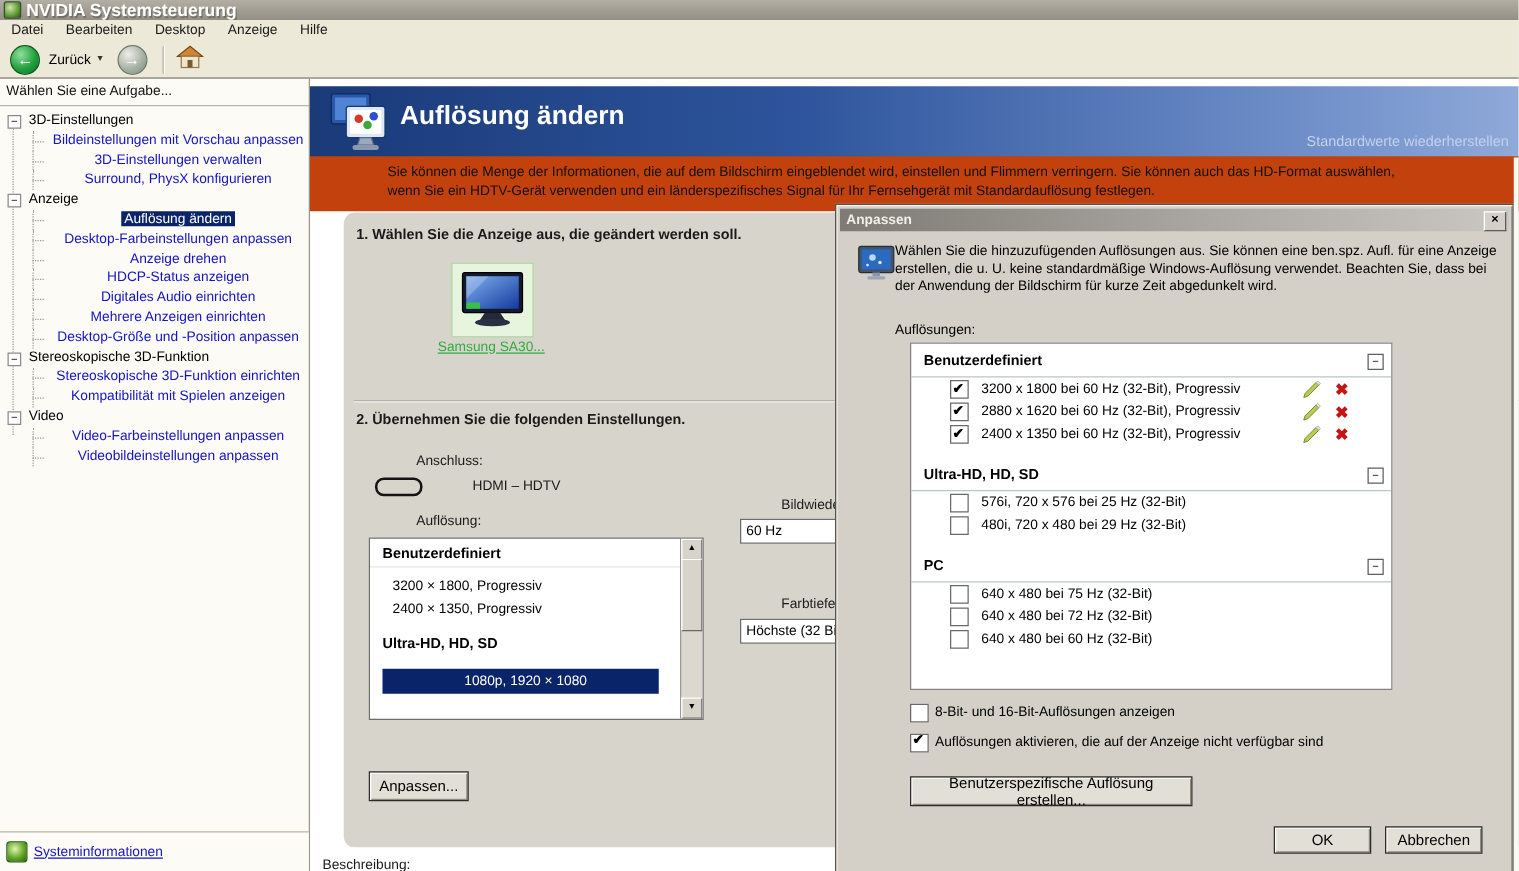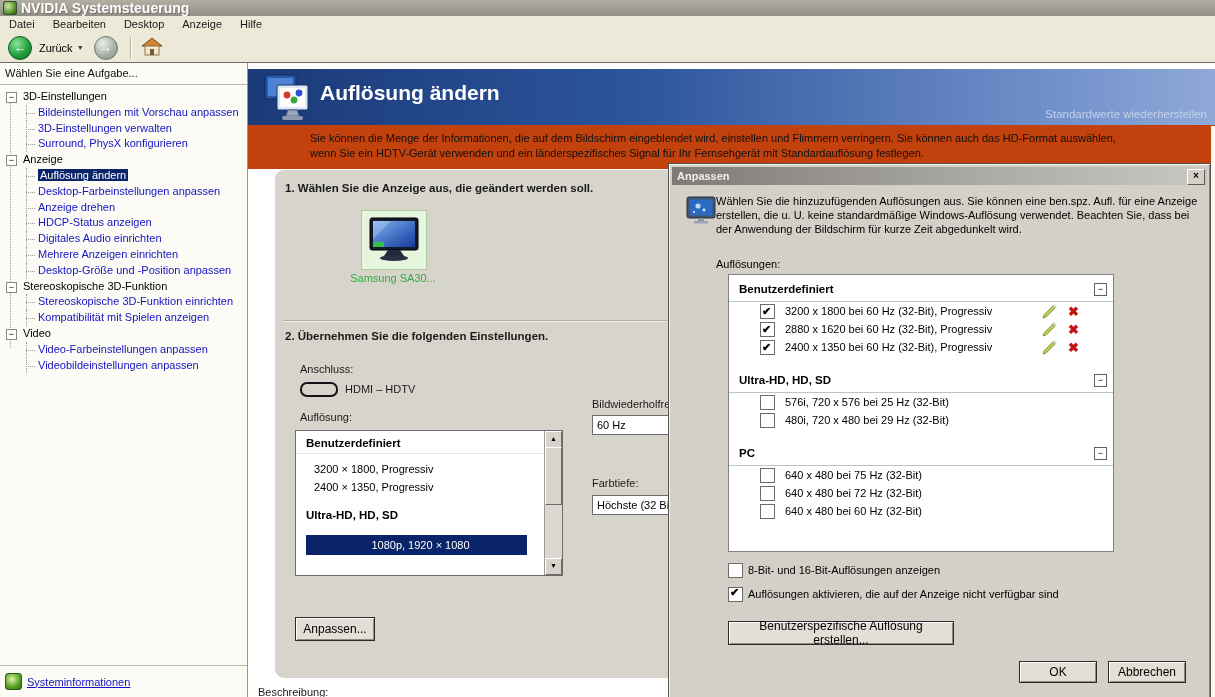--- a/index.html
+++ b/index.html
@@ -33,21 +33,21 @@
   
   .sidebar{position:absolute;left:0;top:63px;width:247px;bottom:0;background:#fcfbf6;
            border-right:1px solid #98948a;}
   .sb-header{height:21px;line-height:21px;padding-left:5px;border-bottom:1px solid #b9b5a9;color:#111;}
   .tree{position:absolute;left:0;top:26px;right:0;bottom:32px;overflow:hidden;}
   .trunk{position:absolute;left:10px;top:13px;height:246px;border-left:1px dotted #9a9a9a;}
   .t-row{position:relative;height:15.8px;line-height:15.8px;white-space:nowrap;}
   .t-root{padding-left:23px;color:#000;}
   .expander{position:absolute;left:6px;top:3px;width:9px;height:9px;background:#fff;
             border:1px solid #8a8a8a;font-size:9px;line-height:8px;text-align:center;color:#000;}
-  .t-child{padding-left:38px;color:#1414c0;}
+  .t-child{padding-left:38px;color:#1414c0;text-align:center;}
   .t-child::after{content:"";position:absolute;left:26px;top:0;bottom:0;border-left:1px dotted #9a9a9a;}
   .t-child::before{content:"";position:absolute;left:26px;width:9px;top:8px;border-top:1px dotted #9a9a9a;}
   .sel{background:#0a246a;color:#fff;padding:0 2px;}
   .sb-footer{position:absolute;left:0;right:0;bottom:0;height:31px;border-top:1px solid #b9b5a9;
              display:flex;align-items:center;padding-left:5px;gap:5px;background:#fcfbf6;}
   .sysinfo-icon{width:15px;height:15px;border-radius:3px;border:1px solid #2a5c12;
                 background:radial-gradient(circle at 40% 35%,#e2f4ac,#58a020 60%,#2f6a10);}
   .sb-link{color:#1414c0;text-decoration:underline;}
 
   
@@ -58,23 +58,23 @@
   .banner-icon{position:absolute;left:16px;top:3px;}
   .restore-link{position:absolute;right:8px;bottom:6px;color:#c3d1ec;font-size:11.5px;}
   .descr{position:absolute;left:0;top:62px;right:0;height:44px;background:#c2410c;
          padding:6px 80px 0 62px;line-height:15px;color:#111;box-sizing:border-box;}
 
   .panel{position:absolute;left:27px;top:107px;right:0;bottom:19px;background:#d7d4cb;
          border-radius:9px 0 0 9px;}
   .step-title{position:absolute;font-weight:bold;font-size:11.5px;color:#1a1a1a;}
   .display-tile{position:absolute;left:86px;top:40px;width:64px;height:58px;background:#e7f4de;
                 border:1px solid #aecf9e;display:flex;align-items:center;justify-content:center;}
-  .tile-label{position:absolute;left:58px;top:102px;width:120px;text-align:center;color:#2fae3f;}
+  .tile-label{position:absolute;left:58px;top:102px;width:120px;text-align:center;color:#2fae3f;text-decoration:underline;}
   .hdivider{position:absolute;left:8px;right:0;top:150px;border-top:1px solid #b4b1a8;border-bottom:1px solid #efeee9;}
-  .flabel{position:absolute;color:#1a1a1a;}
+  .flabel{position:absolute;color:#1a1a1a;margin-left:33px;}
   .hdmi-icon{position:absolute;left:25px;top:212px;width:34px;height:11px;border:2px solid #141414;border-radius:7px;background:#d7d4cb;}
   .listbox{position:absolute;left:20px;top:260px;width:268px;height:146px;background:#fff;
            border:1px solid #6d6d6d;box-sizing:border-box;overflow:hidden;}
   .lb-header{height:20px;line-height:20px;font-weight:bold;font-size:11.5px;padding-left:10px;
              border-bottom:1px solid #dfe8ee;margin-top:2px;}
   .lb-header.second{border-bottom:none;margin-top:9px;}
   .lb-item{height:18px;line-height:18px;padding-left:18px;margin-top:0;}
   .lb-item.first{margin-top:6px;}
   .lb-item.selected{margin-top:10px;margin-left:10px;width:213px;background:#0a246a;color:#fff;
                     height:20px;line-height:20px;padding-left:8px;text-align:center;}

